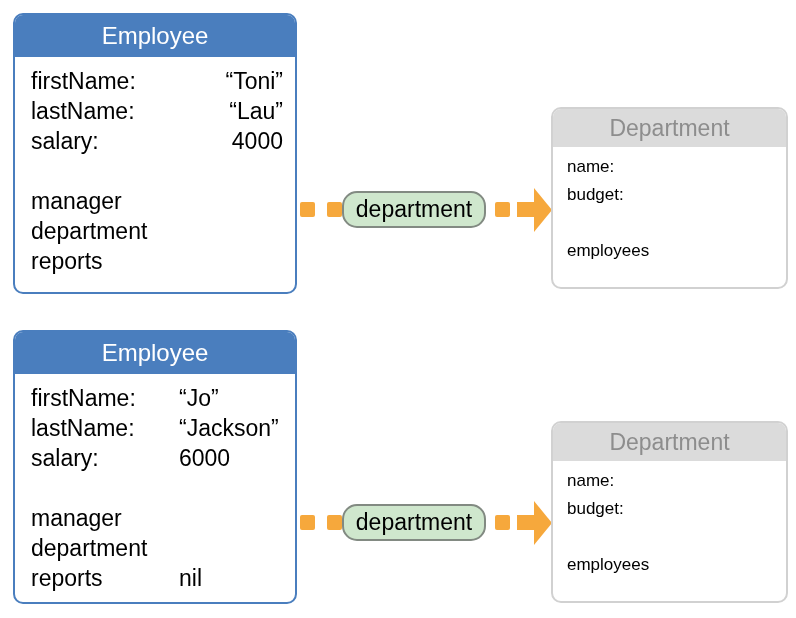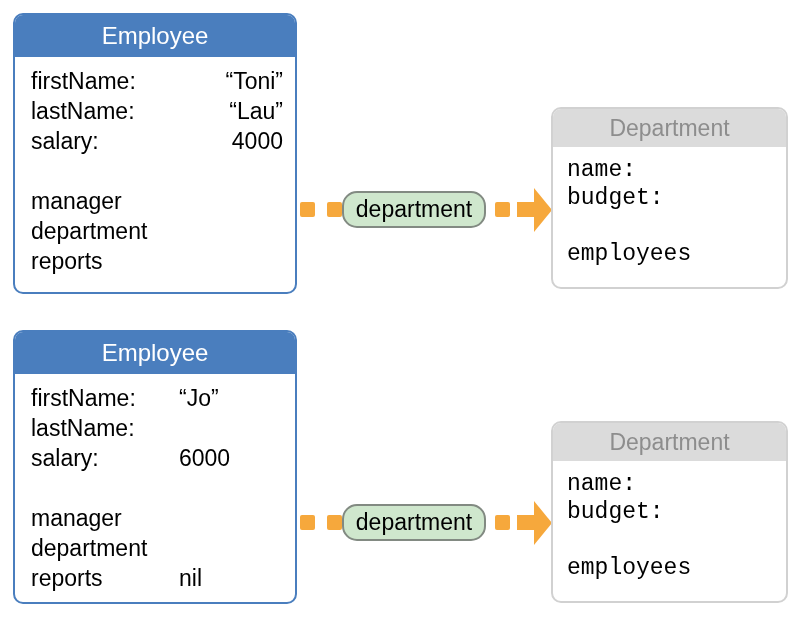--- a/index.html
+++ b/index.html
@@ -63,22 +63,21 @@
     background: #dbdbdb;
     border-bottom: 2px solid #ffffff;
     display: flex;
     align-items: center;
     justify-content: center;
     color: #8d8d8d;
     font-size: 23px;
   }
   .dept-body {
     padding: 8px 14px 0 14px;
-    font-size: 23px;
-    font-family: Liberation Mono, monospace;
+    font-size: 17px;
   }
   .dept-body .row { height: 28px; }
   .dept-body .row.blank { height: 28px; }
 
   
   .connector { position: absolute; left: 296px; width: 256px; height: 50px; }
   .connector.g1 { top: 185px; }
   .connector.g2 { top: 498px; }
   .dash {
     position: absolute;
@@ -200,20 +199,21 @@
     <div class="emp-header">
       <span>Employee</span>
     </div>
     <div class="emp-body">
       <div class="row">
         <span class="lbl">firstName:</span>
         <span class="val">“Jo”</span>
       </div>
       <div class="row">
         <span class="lbl">lastName:</span>
+        <span class="val">“Jackson”</span>
       </div>
       <div class="row">
         <span class="lbl">salary:</span>
         <span class="val">6000</span>
       </div>
       <div class="row blank"></div>
       <div class="row">
         <span class="lbl">manager</span>
         <span class="val"></span>
       </div>

